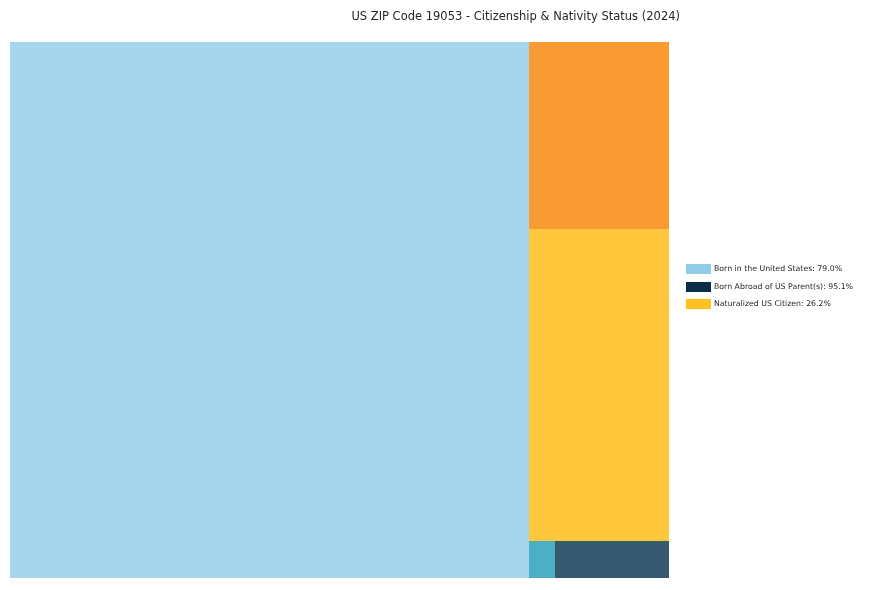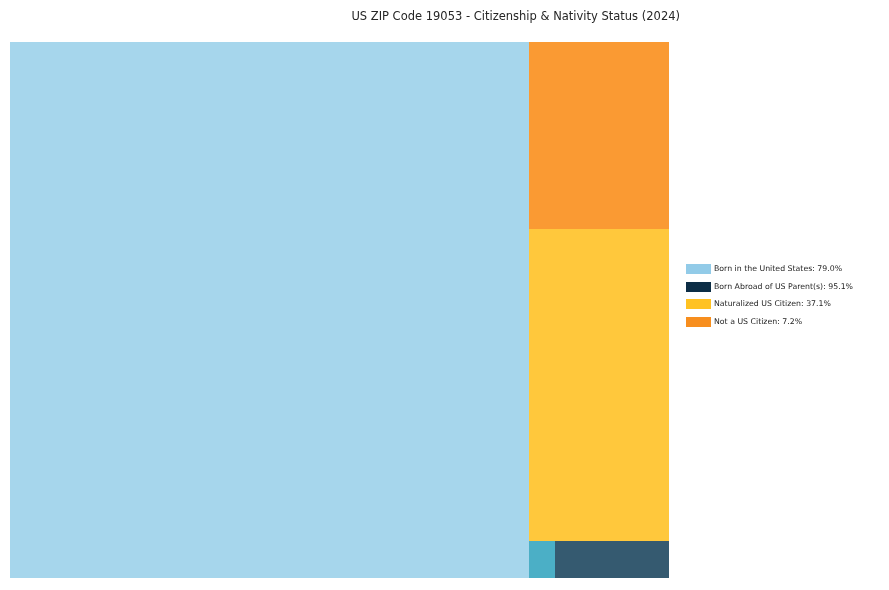--- a/index.html
+++ b/index.html
@@ -114,23 +114,19 @@
     </div>
 
 
     <div class="legend-row">
       <span class="legend-swatch" style="background-color: rgb(12, 45, 69);"></span>
       <span class="legend-label">Born Abroad of US Parent(s): 95.1%</span>
     </div>
 
     <div class="legend-row">
       <span class="legend-swatch" style="background-color: rgb(255, 194, 34);"></span>
-      <span class="legend-label">Naturalized US Citizen: 37.1%</span>
+      <span class="legend-label">Naturalized US Citizen: 26.2%</span>
     </div>
 
-    <div class="legend-row">
-      <span class="legend-swatch" style="background-color: rgb(247, 142, 30);"></span>
-      <span class="legend-label">Not a US Citizen: 7.2%</span>
-    </div>
 
   </div>
 
 </div>
 
 </body></html>

